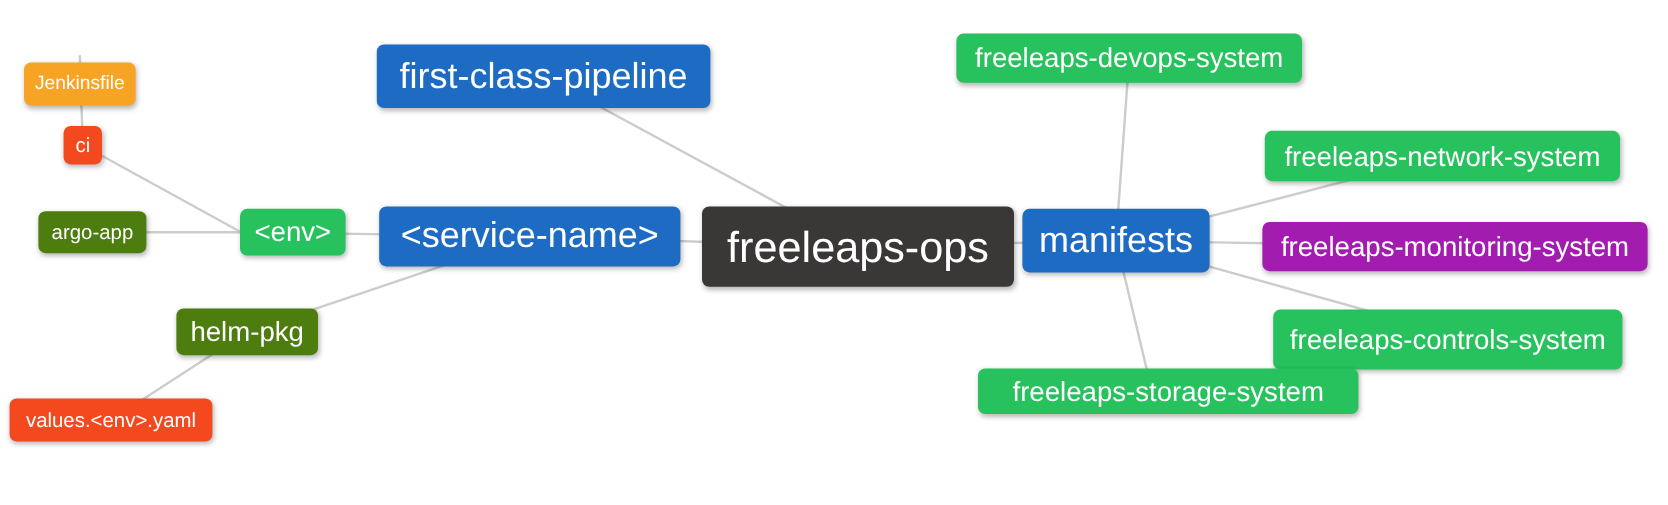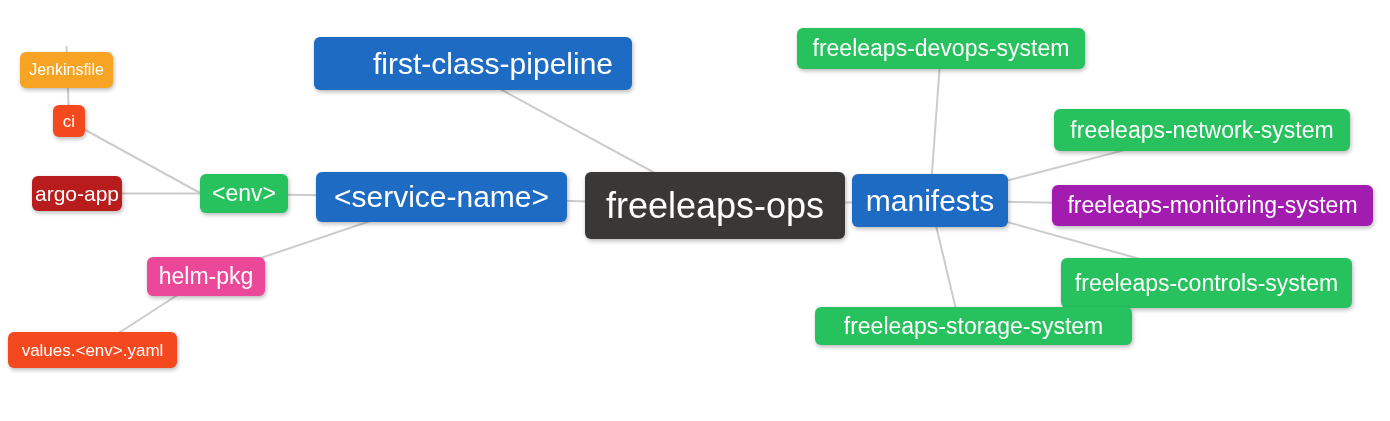--- a/index.html
+++ b/index.html
@@ -58,28 +58,28 @@
       <line x1="441.5" y1="197" x2="715" y2="205.5" stroke="#cccccc" stroke-width="2"></line>
       <line x1="715" y1="205.5" x2="930" y2="200.5" stroke="#cccccc" stroke-width="2"></line>
       <line x1="930" y1="200.5" x2="941" y2="48.5" stroke="#cccccc" stroke-width="2"></line>
       <line x1="930" y1="200.5" x2="1202" y2="130" stroke="#cccccc" stroke-width="2"></line>
       <line x1="930" y1="200.5" x2="1212.5" y2="205.5" stroke="#cccccc" stroke-width="2"></line>
       <line x1="930" y1="200.5" x2="1206.5" y2="277.5" stroke="#cccccc" stroke-width="2"></line>
       <line x1="930" y1="200.5" x2="960" y2="326" stroke="#cccccc" stroke-width="2"></line>
     </svg>
   <div id="node-layer">
       <div class="node" style="left: 585px; top: 172px; width: 260px; height: 67px; font-size: 36px; background: rgb(58, 55, 55); color: rgb(255, 255, 255);">freeleaps-ops</div>
-      <div class="node" style="left: 314px; top: 37px; width: 278px; height: 53px; font-size: 30px; background: rgb(30, 107, 196); color: rgb(255, 255, 255); padding-left: 40px;">first-class-pipeline</div>
+      <div class="node" style="left: 314px; top: 37px; width: 278px; height: 53px; font-size: 30px; background: rgb(30, 107, 196); color: rgb(255, 255, 255);">first-class-pipeline</div>
       <div class="node" style="left: 316px; top: 172px; width: 251px; height: 50px; font-size: 30px; background: rgb(30, 107, 196); color: rgb(255, 255, 255);">&lt;service-name&gt;</div>
       <div class="node" style="left: 852px; top: 174px; width: 156px; height: 53px; font-size: 30px; background: rgb(30, 107, 196); color: rgb(255, 255, 255);">manifests</div>
       <div class="node" style="left: 157px; top: 174px; width: 88px; height: 39px; font-size: 23px; background: rgb(39, 193, 94); color: rgb(255, 255, 255); margin-left: 43px;">&lt;env&gt;</div>
-      <div class="node" style="left: 147px; top: 257px; width: 118px; height: 39px; font-size: 23px; background: #ec4899; color: rgb(255, 255, 255);">helm-pkg</div>
+      <div class="node" style="left: 147px; top: 257px; width: 118px; height: 39px; font-size: 23px; background: #4d7c0f; color: rgb(255, 255, 255);">helm-pkg</div>
       <div class="node" style="left: 797px; top: 28px; width: 288px; height: 41px; font-size: 23px; background: rgb(39, 193, 94); color: rgb(255, 255, 255);">freeleaps-devops-system</div>
       <div class="node" style="left: 1054px; top: 109px; width: 296px; height: 42px; font-size: 23px; background: rgb(39, 193, 94); color: rgb(255, 255, 255); text-align: right;">freeleaps-network-system</div>
       <div class="node" style="left: 1052px; top: 185px; width: 321px; height: 41px; font-size: 23px; background: #a21caf; color: rgb(255, 255, 255);">freeleaps-monitoring-system</div>
       <div class="node" style="left: 1061px; top: 258px; width: 291px; height: 50px; font-size: 23px; background: rgb(39, 193, 94); color: rgb(255, 255, 255);">freeleaps-controls-system</div>
       <div class="node" style="left: 815px; top: 307px; width: 317px; height: 38px; font-size: 23px; background: rgb(39, 193, 94); color: rgb(255, 255, 255);">freeleaps-storage-system</div>
       <div class="node" style="left: 53px; top: 105px; width: 32px; height: 32px; font-size: 17px; background: rgb(244, 73, 30); color: rgb(255, 255, 255);">ci</div>
-      <div class="node" style="left: 32px; top: 176px; width: 90px; height: 35px; font-size: 21px; background: #b91c1c; color: rgb(255, 255, 255);">argo-app</div>
+      <div class="node" style="left: 32px; top: 176px; width: 90px; height: 35px; font-size: 17px; background: #4d7c0f; color: rgb(255, 255, 255);">argo-app</div>
       <div class="node" style="left: 8px; top: 332px; width: 169px; height: 36px; font-size: 17px; background: rgb(244, 73, 30); color: rgb(255, 255, 255);">values.&lt;env&gt;.yaml</div>
       <div class="node" style="left: 20px; top: 28px; width: 93px; height: 36px; font-size: 16px; background: rgb(247, 164, 36); color: rgb(255, 255, 255); margin-top: 24px;">Jenkinsfile</div>
     </div>
 </div>
 
 </body></html>

